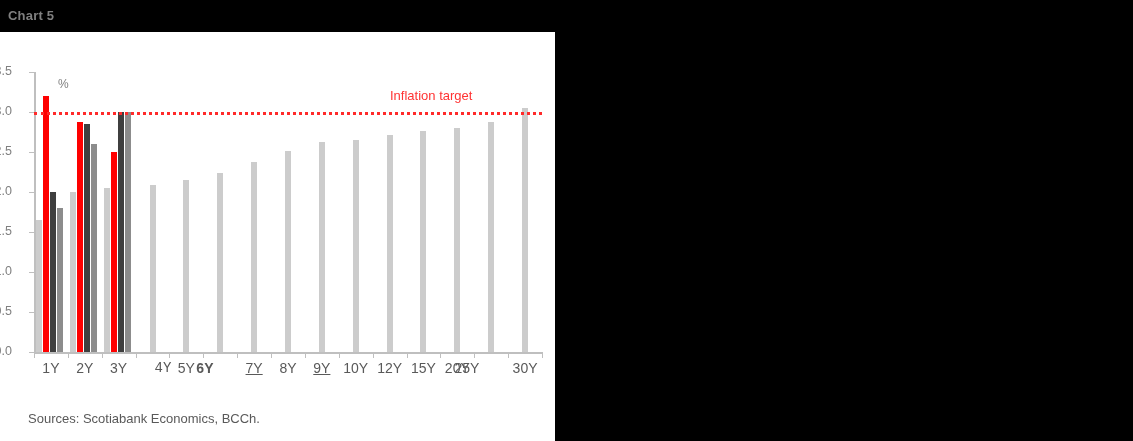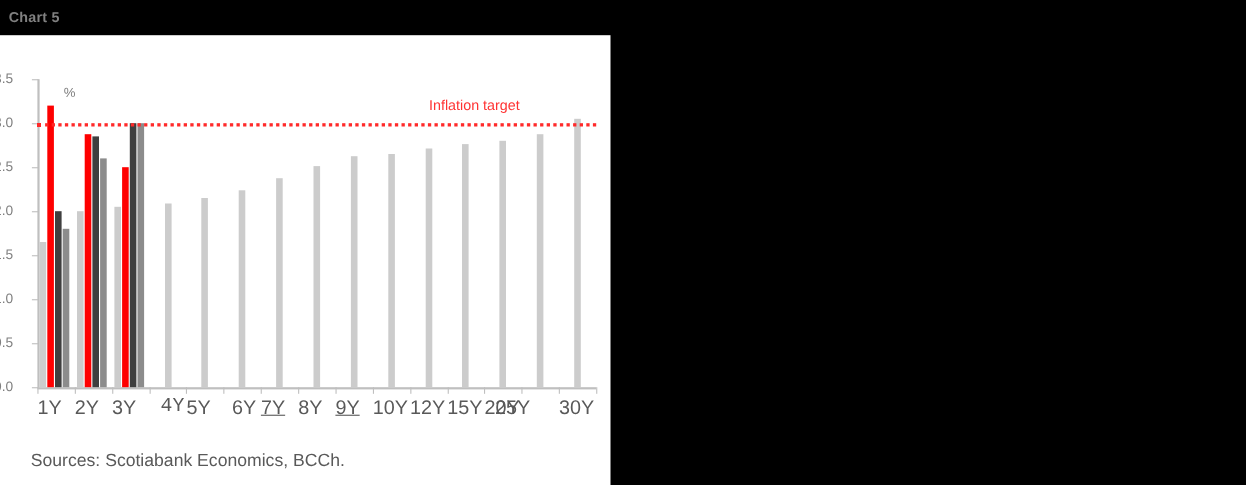--- a/index.html
+++ b/index.html
@@ -48,41 +48,41 @@
 
   .group{position:absolute;bottom:0;height:280px;}
   .bar{position:absolute;bottom:0;}
   .bar.be{background:#cccccc;}
   .bar.scotia{background:#fe0000;}
   .bar.cb{background:#3f3f3f;}
   .bar.cons{background:#8c8c8c;}
 
   .xtickmark{position:absolute;top:280px;width:1px;height:6px;background:#bfbfbf;}
   .xlabel{
-    position:absolute;top:288px;
-    font-size:18px;color:#595959;
+    position:absolute;top:288px;text-align:center;
+    font-size:14px;color:#595959;
   }
 
   #legend{
     position:absolute;left:28px;top:357px;width:520px;
     font-size:12.5px;color:#595959;white-space:nowrap;
   }
   .leg{display:inline-block;margin-right:9px;}
   .swatch{
     display:inline-block;width:8px;height:8px;margin-right:3px;
     position:relative;top:0px;
   }
   .sw-be{background:#cccccc;}
   .sw-scotia{background:#fe0000;}
   .sw-cb{background:#2b2b2b;}
   .sw-cons{background:#8c8c8c;}
 
   #source{
     position:absolute;left:28px;top:379px;
-    font-size:16px;color:#595959;white-space:nowrap;
+    font-size:13px;color:#595959;white-space:nowrap;
   }
 </style>
 </head>
 <body>
 
 <div id="chart-label">Chart 5</div>
 
 <div id="panel">
 
   <div id="pct">%</div>
@@ -162,21 +162,21 @@
         <div class="xlabel" style="left: 0px; width: 33.8667px;">1Y</div>
         <div class="xtickmark" style="left: 33.8667px;"></div>
         <div class="xlabel" style="left: 33.8667px; width: 33.8667px;">2Y</div>
         <div class="xtickmark" style="left: 67.7333px;"></div>
         <div class="xlabel" style="left: 67.7333px; width: 33.8667px;">3Y</div>
         <div class="xtickmark" style="left: 101.6px;"></div>
         <div class="xlabel" style="left: 112px; width: 33.8667px; font-family: Liberation Mono, monospace;">4Y</div>
         <div class="xtickmark" style="left: 135.467px;"></div>
         <div class="xlabel" style="left: 135.467px; width: 33.8667px;">5Y</div>
         <div class="xtickmark" style="left: 169.333px;"></div>
-        <div class="xlabel" style="left: 177px; width: 33.8667px;">6Y</div>
+        <div class="xlabel" style="left: 154px; width: 33.8667px; font-weight: bold;">6Y</div>
         <div class="xtickmark" style="left: 203.2px;"></div>
         <div class="xlabel" style="left: 203.2px; width: 33.8667px; text-decoration: underline;">7Y</div>
         <div class="xtickmark" style="left: 237.067px;"></div>
         <div class="xlabel" style="left: 237.067px; width: 33.8667px;">8Y</div>
         <div class="xtickmark" style="left: 270.933px;"></div>
         <div class="xlabel" style="left: 270.933px; width: 33.8667px; text-decoration: underline;">9Y</div>
         <div class="xtickmark" style="left: 304.8px;"></div>
         <div class="xlabel" style="left: 304.8px; width: 33.8667px;">10Y</div>
         <div class="xtickmark" style="left: 338.667px;"></div>
         <div class="xlabel" style="left: 338.667px; width: 33.8667px;">12Y</div>

